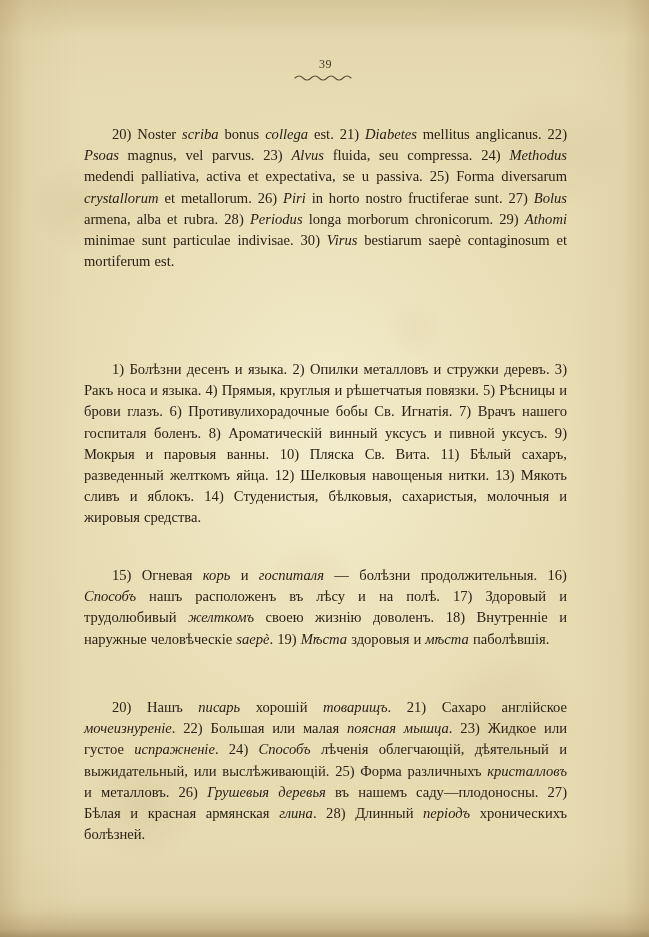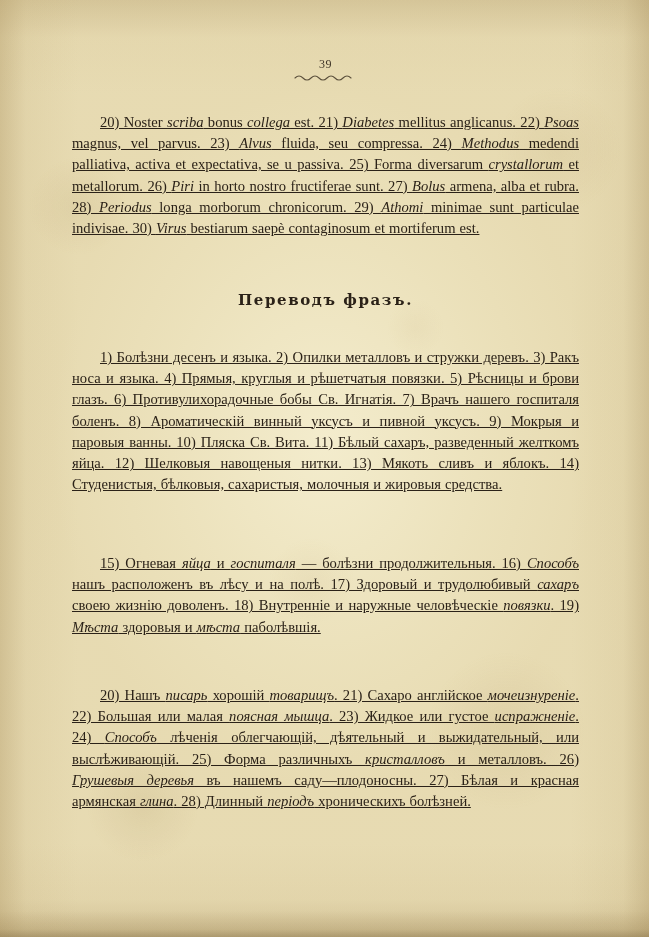--- a/index.html
+++ b/index.html
@@ -80,23 +80,22 @@
     color: #2b2218;
     font-size: 14.6px;
     line-height: 21.2px;
     text-align: justify;
     text-justify: inter-word;
     -webkit-hyphens: none;
     hyphens: none;
     word-spacing: 0.4px;
   }
   .block p {
-    margin: 4px;
+    margin: 16px;
     text-indent: 28px;
-    text-decoration: underline;
   }
   .block p.last-line-left {
     text-align-last: left;
   }
   i, .it {
     font-style: italic;
   }
 
   #latin-block { top: 108px; }
   #ru-block-1 { top: 343px; }
@@ -139,28 +138,27 @@
       <div class="folio">39</div>
       <svg class="ornament" viewBox="0 0 64 9">
         <path d="M1 5 q4 -4 8 0 q4 4 8 0 q4 -4 8 0 q4 4 8 0 q4 -4 8 0 q4 4 8 0 q4 -4 8 0" fill="none" stroke="#3a2f20" stroke-width="1.1" stroke-linecap="round"></path>
       </svg>
     </div>
 
     <div class="block" id="latin-block">
       <p class="last-line-left">20) Noster <i>scriba</i> bonus <i>collega</i> est. 21) <i>Diabetes</i> mellitus anglicanus. 22) <i>Psoas</i> magnus, vel parvus. 23) <i>Alvus</i> fluida, seu compressa. 24) <i>Methodus</i> medendi palliativa, activa et expectativa, se u passiva. 25) Forma diversarum <i>crystallorum</i> et metallorum. 26) <i>Piri</i> in horto nostro fructiferae sunt. 27) <i>Bolus</i> armena, alba et rubra. 28) <i>Periodus</i> longa morborum chronicorum. 29) <i>Athomi</i> minimae sunt particulae indivisae. 30) <i>Virus</i> bestiarum saepè contaginosum et mortiferum est.</p>
     </div>
 
-    <div class="heading">Переводъ фразъ.</div>
 
     <div class="block" id="ru-block-1">
       <p class="last-line-left">1) Болѣзни десенъ и языка. 2) Опилки металловъ и стружки деревъ. 3) Ракъ носа и языка. 4) Прямыя, круглыя и рѣшетчатыя повязки. 5) Рѣсницы и брови глазъ. 6) Противулихорадочные бобы Св. Игнатія. 7) Врачъ нашего госпиталя боленъ. 8) Ароматическій винный уксусъ и пивной уксусъ. 9) Мокрыя и паровыя ванны. 10) Пляска Св. Вита. 11) Бѣлый сахаръ, разведенный желткомъ яйца. 12) Шелковыя навощеныя нитки. 13) Мякоть сливъ и яблокъ. 14) Студенистыя, бѣлковыя, сахаристыя, молочныя и жировыя средства.</p>
     </div>
 
     <div class="block" id="ru-block-2">
-      <p class="last-line-left">15) Огневая <i>яйца</i> и <i>госпиталя</i> — болѣзни продолжительныя. 16) <i>Способъ</i> нашъ расположенъ въ лѣсу и на полѣ. 17) Здоровый и трудолюбивый <i>сахаръ</i> своею жизнію доволенъ. 18) Внутренніе и наружные человѣческіе <i>повязки</i>. 19) <i>Мѣста</i> здоровыя и <i>мѣста</i> паболѣвшія.</p>
+      <p class="last-line-left">15) Огневая <i>корь</i> и <i>госпиталя</i> — болѣзни продолжительныя. 16) <i>Способъ</i> нашъ расположенъ въ лѣсу и на полѣ. 17) Здоровый и трудолюбивый <i>желткомъ</i> своею жизнію доволенъ. 18) Внутренніе и наружные человѣческіе <i>saepè</i>. 19) <i>Мѣста</i> здоровыя и <i>мѣста</i> паболѣвшія.</p>
     </div>
 
     <div class="block" id="ru-block-3">
       <p class="last-line-left">20) Нашъ <i>писарь</i> хорошій <i>товарищъ</i>. 21) Сахаро англійское <i>мочеизнуреніе</i>. 22) Большая или малая <i>поясная мышца</i>. 23) Жидкое или густое <i>испражненіе</i>. 24) <i>Способъ</i> лѣченія облегчающій, дѣятельный и выжидательный, или выслѣживающій. 25) Форма различныхъ <i>кристалловъ</i> и металловъ. 26) <i>Грушевыя деревья</i> въ нашемъ саду—плодоносны. 27) Бѣлая и красная армянская <i>глина</i>. 28) Длинный <i>періодъ</i> хроническихъ болѣзней.</p>
     </div>
 
   </div>
 
   <div id="bottom-shade"></div>
 </div>

